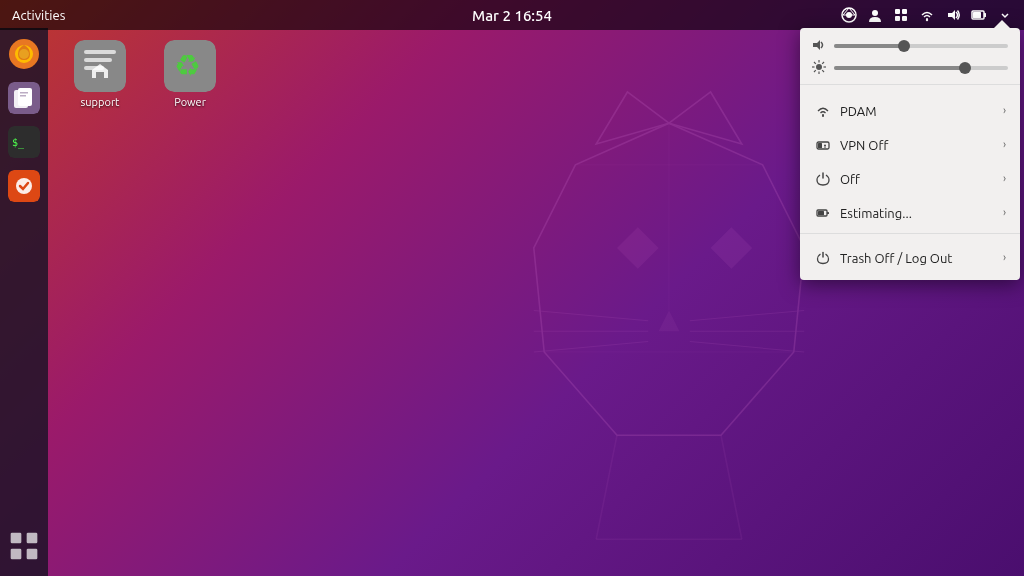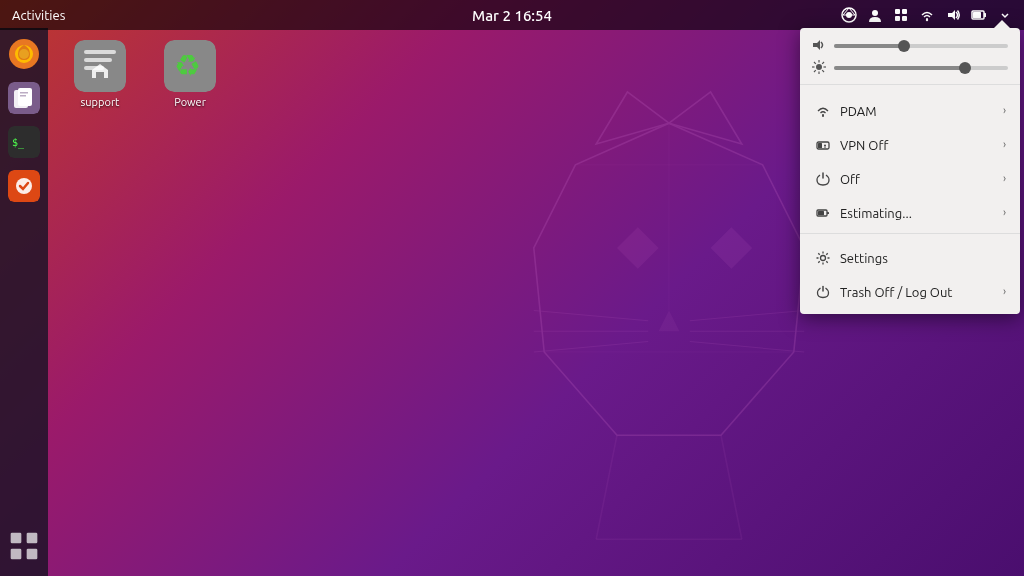--- a/index.html
+++ b/index.html
@@ -528,36 +528,25 @@
             <rect x="2" y="5" width="6" height="4" rx="0.5" fill="#444"></rect>
           </svg>
         </span>
         <span class="menu-item-label">Estimating...</span>
         <span class="menu-item-arrow">›</span>
       </div>
     </div>
 
     <div class="menu-actions-section">
 
+
+
       <div class="menu-item">
         <span class="menu-item-icon">
           <svg width="14" height="14" viewBox="0 0 14 14">
-            <circle cx="7" cy="7" r="2.5" fill="none" stroke="#444" stroke-width="1.3"></circle>
-            <path d="M7 0.5 L7 2.5 M7 11.5 L7 13.5 M0.5 7 L2.5 7 M11.5 7 L13.5 7
-                     M2.3 2.3 L3.7 3.7 M10.3 10.3 L11.7 11.7
-                     M11.7 2.3 L10.3 3.7 M3.7 10.3 L2.3 11.7" stroke="#444" stroke-width="1.3" fill="none"></path>
-          </svg>
-        </span>
-        <span class="menu-item-label">Settings</span>
-      </div>
-
-
-      <div class="menu-item">
-        <span class="menu-item-icon">
-          <svg width="14" height="14" viewBox="0 0 14 14">
             <path d="M7 1.5 L7 6" stroke="#444" stroke-width="1.5" stroke-linecap="round"></path>
             <path d="M4.5 3 Q1.5 5 1.5 8 Q1.5 12.5 7 12.5 Q12.5 12.5 12.5 8 Q12.5 5 9.5 3" fill="none" stroke="#444" stroke-width="1.3"></path>
           </svg>
         </span>
         <span class="menu-item-label">Trash Off / Log Out</span>
         <span class="menu-item-arrow">›</span>
       </div>
     </div>
   </div>
 

